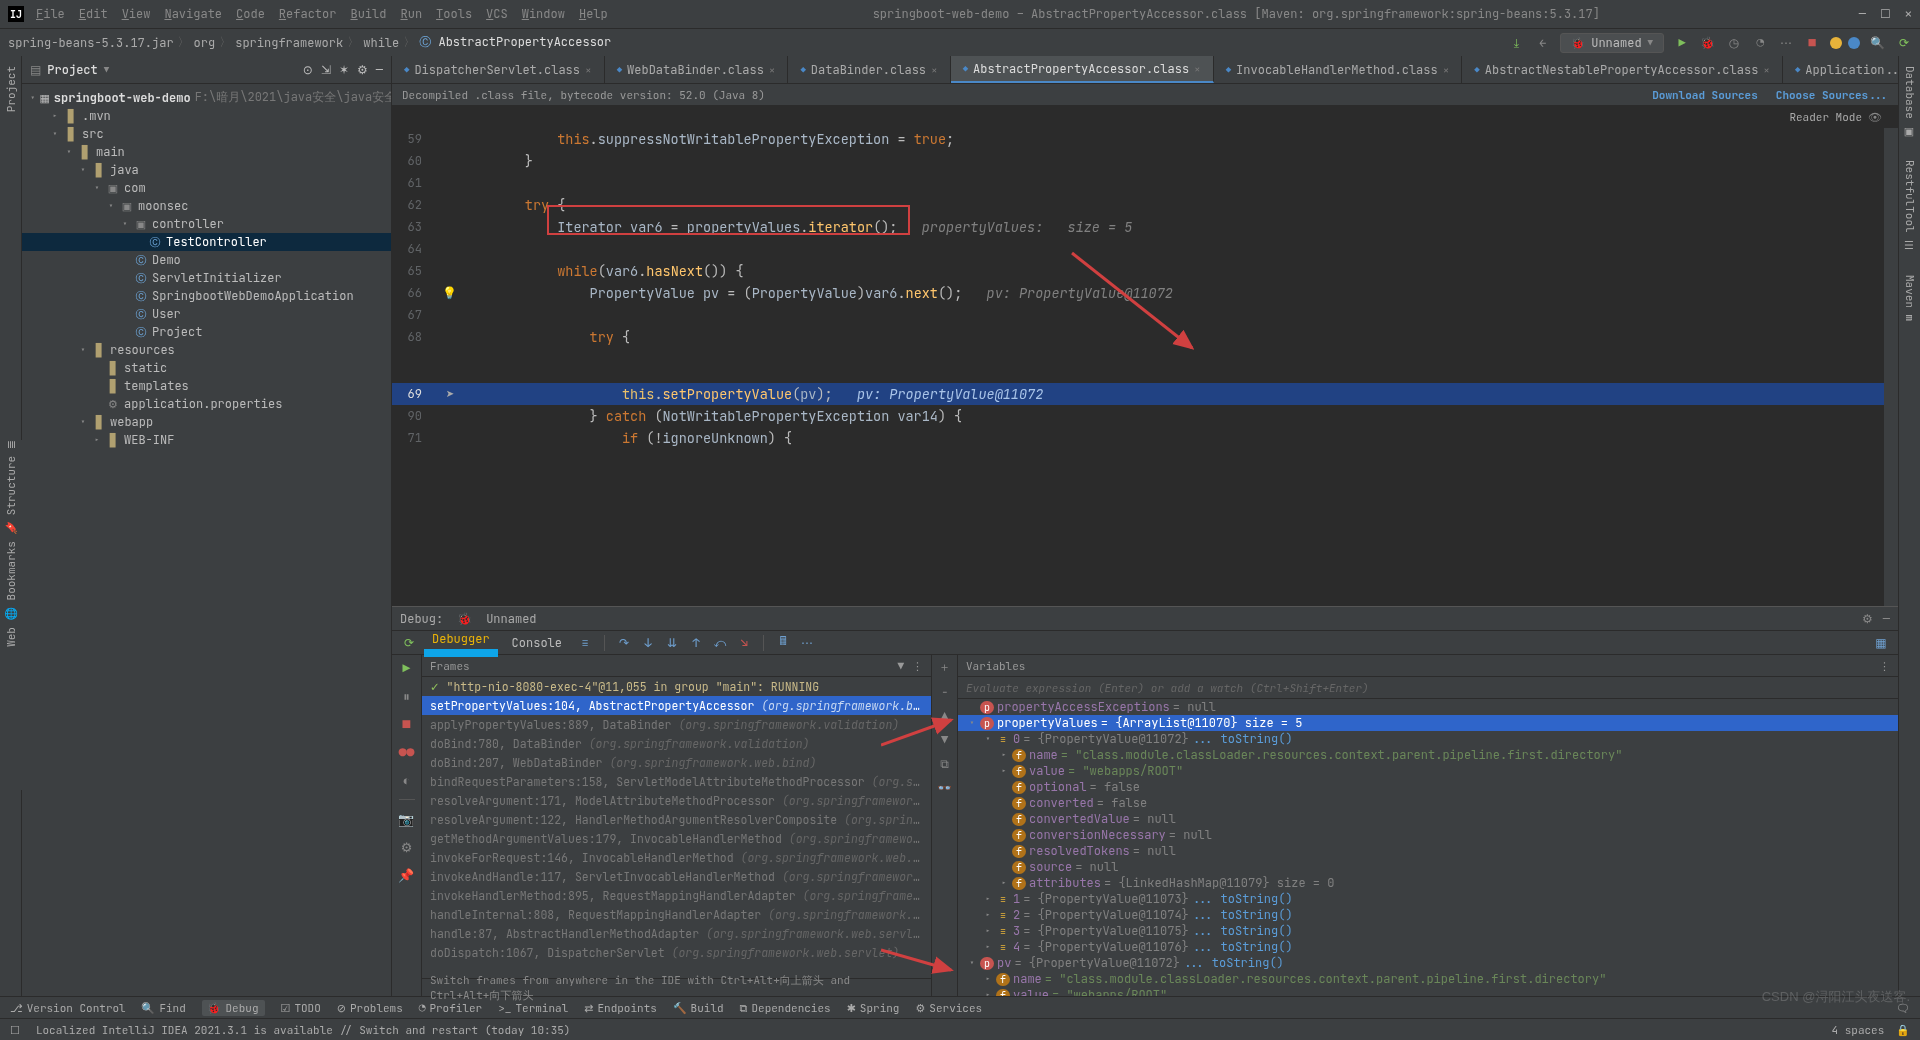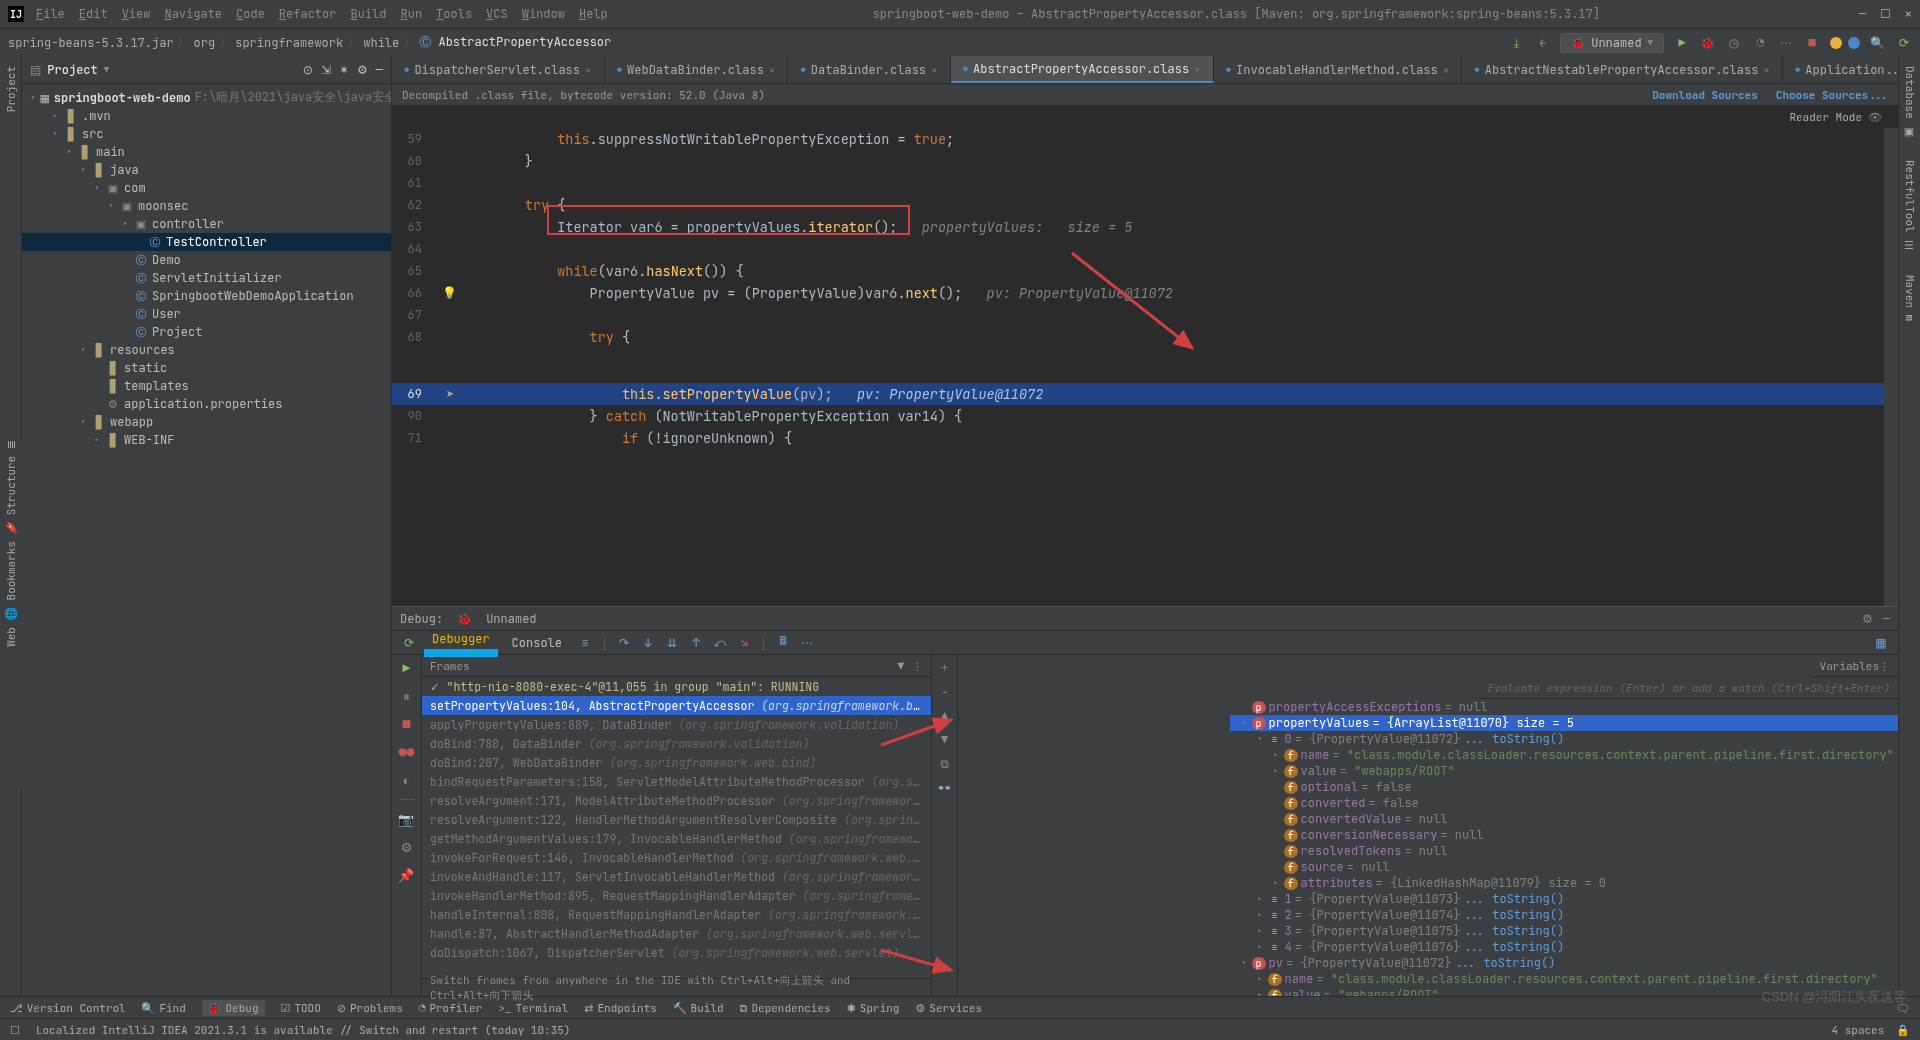--- a/index.html
+++ b/index.html
@@ -80,21 +80,21 @@
 .panel-sub { height:22px; display:flex; align-items:center; padding:0 8px; font-size:11px; color:#999; border-bottom:1px solid #2b2b2b; justify-content:space-between;}
 .frames-list { flex:1; overflow:hidden; font-size:11.5px;}
 .frame-row { padding:2px 8px; white-space:nowrap; overflow:hidden; text-overflow:ellipsis; color:#777;}
 .frame-row.running { color:#c9ba89;}
 .frame-row.running::before { content:"✓ "; color:#8fbf5c;}
 .frame-row.sel { background:#2f65ca; color:#fff;}
 .frame-row .pkg2 { color:#666; font-style:italic;}
 .frame-row.sel .pkg2 { color:#c7d8f2; font-style:italic;}
 .vars-panel { flex:1; display:flex; min-height:0;}
 .vars-rail { width:26px; display:flex; flex-direction:column; align-items:center; padding:4px 0; gap:8px; border-right:1px solid #2b2b2b;}
-.vars-body { flex:1; display:flex; flex-direction:column; min-height:0;align-items:flex-end;}
+.vars-body { flex:1; display:flex; flex-direction:column; min-height:0;}
 .eval-row { height:22px; border-bottom:1px solid #2b2b2b; display:flex; align-items:center; padding:0 8px; color:#666; font-size:11px; font-style:italic;}
 .vars-tree { flex:1; overflow:hidden; font-size:12px;}
 .vr { display:flex; align-items:center; gap:3px; padding:0 4px; height:16px; white-space:nowrap;}
 .vr.sel { background:#2f65ca; color:#fff;}
 .vr .chev2 { width:10px; font-size:9px; color:#888; text-align:center;}
 .vr .ic { width:14px; text-align:center; font-size:10px;}
 .ic-p { background:#c75450; color:#fff; border-radius:7px; font-size:9px; line-height:13px; height:13px;}
 .ic-f { background:#b07219; color:#fff; border-radius:7px; font-size:9px; line-height:13px; height:13px;}
 .vr .nm { color:#9876aa;}
 .vr .vs { color:#6a8759;}

